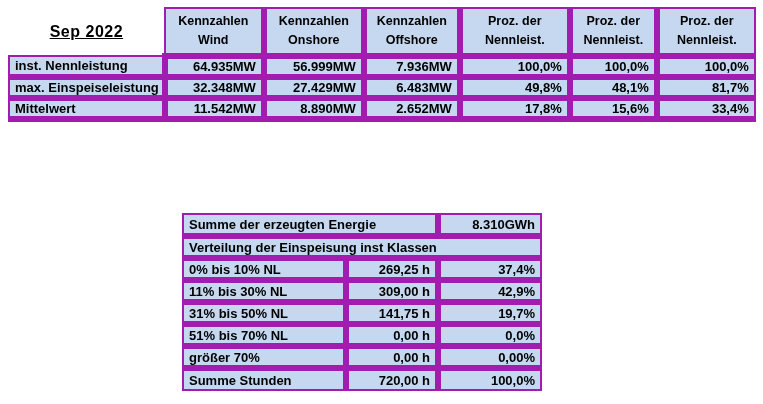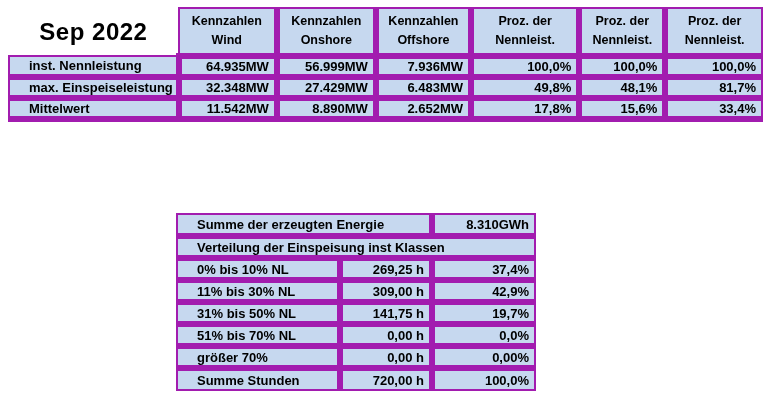--- a/index.html
+++ b/index.html
@@ -14,46 +14,46 @@
   td, th {
     font-weight: bold;
     color: #000000;
     font-size: 13px;
     white-space: nowrap;
     overflow: hidden;
     padding: 0;
   }
   
   .c { background: #c6d8ef; border: 6px solid #a21caf; }
-  .lbl { text-align: left;  padding-left: 19px;  padding-right: 3px; }
+  .lbl { text-align: left;  padding-left: 5px;  padding-right: 3px; }
   .num { text-align: right; padding-right: 5px; padding-left: 2px; }
   .hdr {
     text-align: center;
     white-space: pre-line;
     font-size: 12.5px;
     line-height: 1.5;
     vertical-align: middle;
   }
   .blank { background: transparent; border: none; }
   .sep {
     background: transparent; border: none;
     text-align: center; vertical-align: middle;
-    font-size: 24px; letter-spacing: 0.5px;
+    font-size: 16px; letter-spacing: 0.5px; text-decoration: underline;
   }
   
   .bt2 { border-top-width: 2px; }
   .bb2 { border-bottom-width: 2px; }
   .bl2 { border-left-width: 2px; }
   .br2 { border-right-width: 2px; }
 
   #t1 { left: 8px; top: 7px; }
   #t1 th { height: 48px; }
   #t1 td { height: 21px; }
 
-  #t2 { left: 176px; top: 213px; }
+  #t2 { left: 182px; top: 213px; }
   #t2 td { height: 22px; }
 </style>
 </head>
 <body>
 
 <table id="t1">
   <colgroup>
     <col style="width:154px">
       <col style="width:99px">
       <col style="width:100px">

